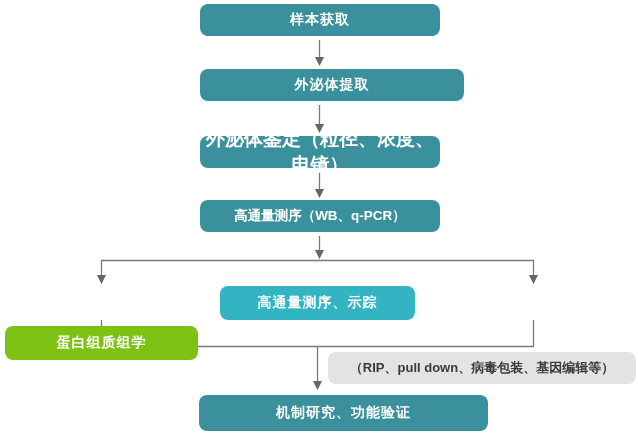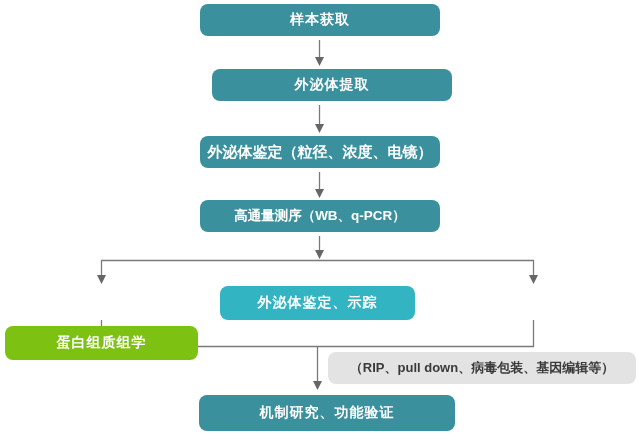--- a/index.html
+++ b/index.html
@@ -17,31 +17,31 @@
     border-radius:8px;
     color:#ffffff;
     font-weight:bold;
     font-size:14px;
     letter-spacing:1px;
     text-align:center;
     box-sizing:border-box;
   }
   
   .n-sample        {left:200px;top:4px;  width:240px;height:32px;}
-  .n-extract       {left:200px;top:69px; width:240px;height:32px;margin-left:12px;}
-  .n-identify      {left:200px;top:136px;width:240px;height:32px;font-size:15px;letter-spacing:0;}
+  .n-extract       {left:200px;top:69px; width:264px;height:32px;}
+  .n-identify      {left:200px;top:136px;width:240px;height:32px;font-size:19px;letter-spacing:0;}
   .n-marker        {left:200px;top:200px;width:240px;height:32px;font-size:13.5px;letter-spacing:0;}
   
   .n-proteomics    {left:5px;  top:286px;width:193px;height:34px;}
   .n-tracing       {left:220px;top:286px;width:195px;height:34px;}
   .n-sequencing    {left:437px;top:286px;width:195px;height:34px;}
   
   .n-note          {left:328px;top:352px;width:308px;height:32px;
                     color:#3a3a3a;font-size:13px;letter-spacing:0;border-radius:8px;}
-  .n-mechanism     {left:199px;top:395px;width:256px;height:36px;}
+  .n-mechanism     {left:199px;top:395px;width:289px;height:36px;}
 </style>
 </head>
 <body>
 
 <div class="canvas">
 
   <svg class="connectors" width="638" height="437" viewBox="0 0 638 437" xmlns="http://www.w3.org/2000/svg">
     <g stroke="#7A7A7A" stroke-width="1.3" fill="none">
 
       <line x1="319.5" y1="40" x2="319.5" y2="58"></line>
@@ -68,20 +68,20 @@
   <div class="node n-sample" style="background-color: rgb(58, 144, 156);">样本获取</div>
 
   <div class="node n-extract" style="background-color: rgb(58, 144, 156);">外泌体提取</div>
 
   <div class="node n-identify" style="background-color: rgb(58, 144, 156);">外泌体鉴定（粒径、浓度、电镜）</div>
 
   <div class="node n-marker" style="background-color: rgb(58, 144, 156);">高通量测序（WB、q-PCR）</div>
 
   <div class="node n-proteomics" style="background-color: rgb(125, 193, 19); margin-top: 40px;">蛋白组质组学</div>
 
-  <div class="node n-tracing" style="background-color: rgb(51, 180, 195);">外泌体鉴定、示踪</div>
+  <div class="node n-tracing" style="background-color: rgb(51, 180, 195);">高通量测序、示踪</div>
 
 
   <div class="node n-note" style="background-color: rgb(227, 227, 227);">（RIP、pull down、病毒包装、基因编辑等）</div>
 
   <div class="node n-mechanism" style="background-color: rgb(58, 144, 156);">机制研究、功能验证</div>
 
 </div>
 
 </body></html>

